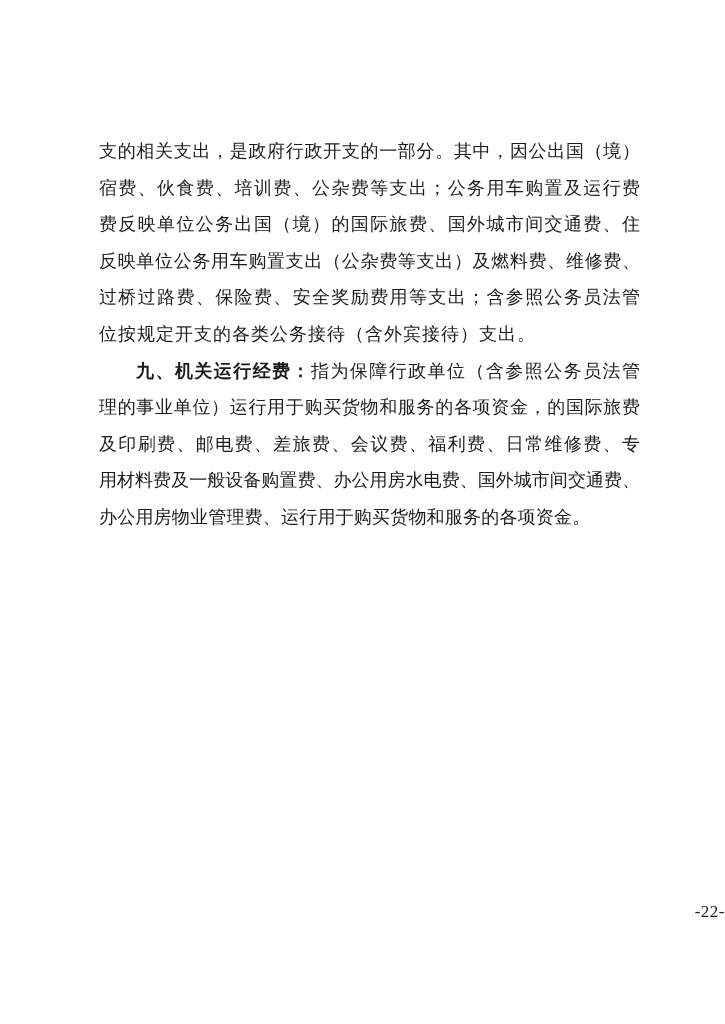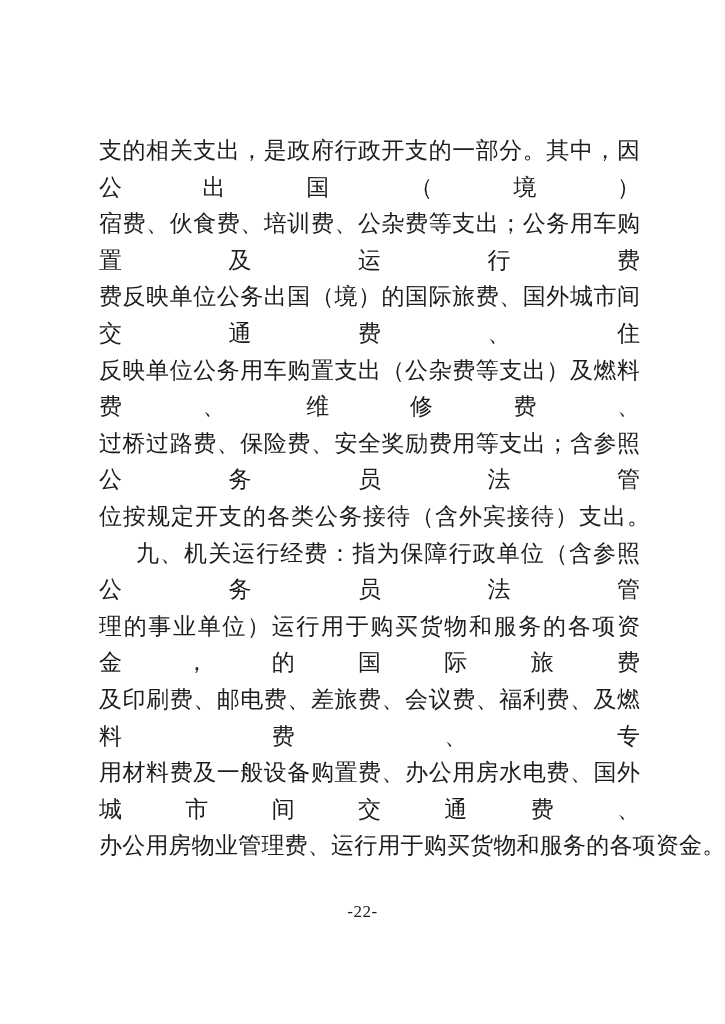--- a/index.html
+++ b/index.html
@@ -16,64 +16,64 @@
     font-family: "Liberation Serif", "DejaVu Serif", serif;
     color: #1c1c1c;
   }
   .text-block {
     position: absolute;
     left: 99px;
     top: 133px;
     width: 541px;
   }
   .line {
-    font-size: 23px;
+    font-size: 18px;
     line-height: 36.6px;
     white-space: nowrap;
     letter-spacing: 0.2px;
   }
   .j {
     white-space: normal;
     text-align: justify;
     text-align-last: justify;
     text-justify: inter-character;
     letter-spacing: 0;
   }
   .ls {
     letter-spacing: 1px;
   }
   .indent {
     text-indent: 37px;
   }
   .bold {
-    font-weight: normal;
+    font-weight: bold;
   }
   .footer {
     position: absolute;
     left: 0;
     top: 901px;
     width: 725px;
-    text-align: center;
+    text-align: right;
     font-size: 17px;
     line-height: 22px;
     letter-spacing: 0.5px;
     color: #1c1c1c;
   }
 </style>
 </head>
 <body>
 
 <div class="page">
   <div class="text-block">
     <div class="line j">支的相关支出，是政府行政开支的一部分。其中，因公出国（境）</div>
     <div class="line j">宿费、伙食费、培训费、公杂费等支出；公务用车购置及运行费</div>
     <div class="line j">费反映单位公务出国（境）的国际旅费、国外城市间交通费、住</div>
     <div class="line j">反映单位公务用车购置支出（公杂费等支出）及燃料费、维修费、</div>
     <div class="line j">过桥过路费、保险费、安全奖励费用等支出；含参照公务员法管</div>
     <div class="line ls">位按规定开支的各类公务接待（含外宾接待）支出。</div>
     <div class="line j indent"><span class="bold">九、机关运行经费：</span><span>指为保障行政单位（含参照公务员法管</span></div>
     <div class="line j">理的事业单位）运行用于购买货物和服务的各项资金，的国际旅费</div>
-    <div class="line j">及印刷费、邮电费、差旅费、会议费、福利费、及燃料费、专</div>
+    <div class="line j">及印刷费、邮电费、差旅费、会议费、福利费、日常维修费、专</div>
     <div class="line j">用材料费及一般设备购置费、办公用房水电费、国外城市间交通费、</div>
     <div class="line">办公用房物业管理费、运行用于购买货物和服务的各项资金。</div>
   </div>
   <div class="footer">-22-</div>
 </div>
 
 </body></html>

